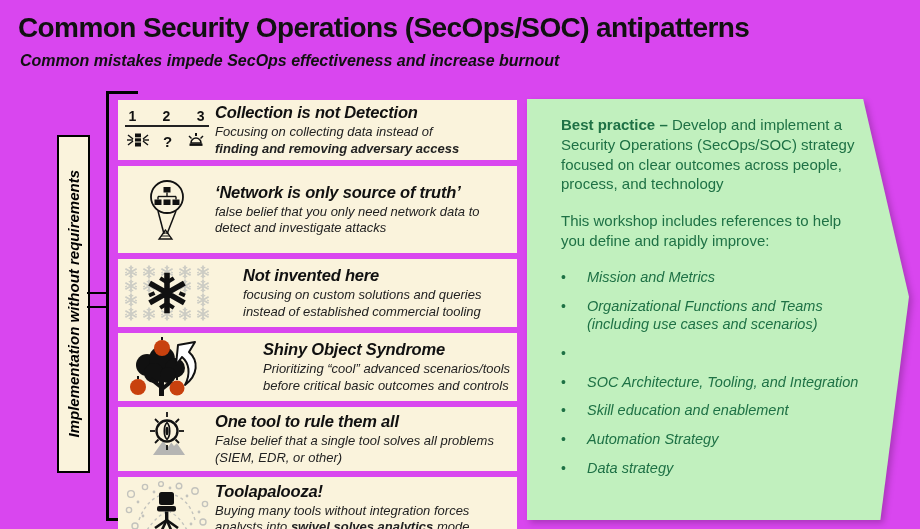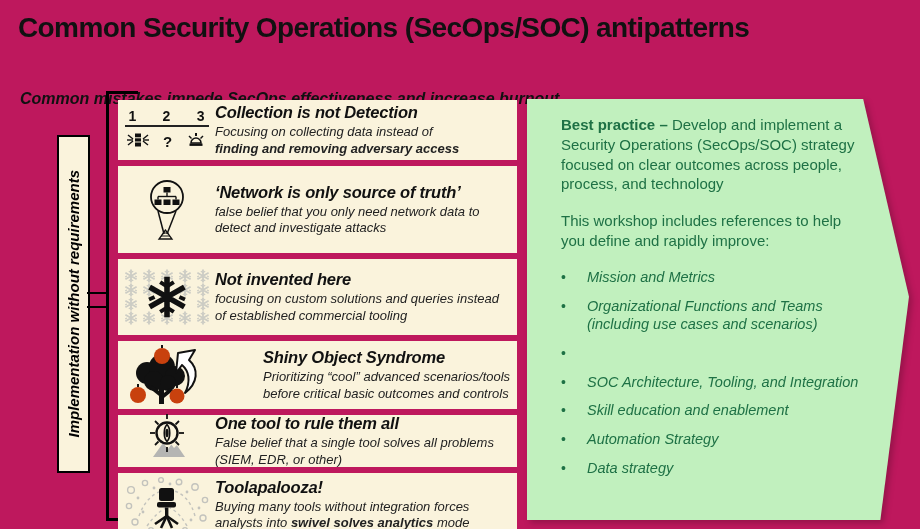--- a/index.html
+++ b/index.html
@@ -1,44 +1,44 @@
 <!DOCTYPE html>
 <html><head>
 <meta charset="utf-8">
 <style>
   html,body{margin:0;padding:0;background:#ffffff;}
-  .slide{position:relative;width:920px;height:529px;background:#be185d;overflow:hidden;
+  .slide{position:relative;width:920px;height:529px;background:#d946ef;overflow:hidden;
          font-family:"Liberation Sans",sans-serif;color:#1c1c1c;}
 
   
   .title{position:absolute;left:18px;top:12px;font-size:28px;font-weight:700;
          letter-spacing:-0.6px;color:#111;white-space:nowrap;}
   .subtitle{position:absolute;left:20px;top:52px;font-size:16px;font-weight:700;
-            font-style:italic;color:#111;white-space:nowrap;margin-top:38px;}
+            font-style:italic;color:#111;white-space:nowrap;}
 
   
   .v-label{position:absolute;left:57px;top:135px;width:33px;height:338px;
            background:#faf3dc;border:2px solid #000;box-sizing:border-box;
            display:flex;align-items:center;justify-content:center;}
   .v-label span{writing-mode:vertical-rl;transform:rotate(180deg);
            font-size:15px;font-weight:700;font-style:italic;white-space:nowrap;color:#000;}
   .bk{position:absolute;background:#000;}
   .bk-v{left:106px;top:91px;width:3px;height:430px;}
   .bk-top{left:106px;top:91px;width:32px;height:3px;}
   .bk-bot{left:106px;top:518px;width:36px;height:3px;}
   .bk-c1{left:87px;top:292px;width:21px;height:2px;}
   .bk-c2{left:87px;top:306px;width:21px;height:2px;}
 
   
   .rows{position:absolute;left:118px;top:100px;width:399px;display:flex;
         flex-direction:column;}
   .row{background:#faf3dc;display:flex;align-items:center;}
   .row + .row{margin-top:6px;}
-  .r1{height:60px;}.r2{height:87px;}.r3{height:76px;}.r4{height:68px;gap:48px;}
-  .r5{height:52px;}.r6{height:63px;}
+  .r1{height:60px;}.r2{height:87px;}.r3{height:68px;gap:28px;}.r4{height:68px;gap:48px;}
+  .r5{height:64px;}.r6{height:63px;}
   .icon-box{width:97px;flex:0 0 97px;display:flex;align-items:center;justify-content:center;}
   .row-text{flex:1;padding-right:6px;}
   .row-title{font-size:16.5px;font-weight:700;font-style:italic;color:#111;
              margin-bottom:2px;letter-spacing:-0.2px;}
   .row-body{font-size:13px;font-style:italic;color:#222;line-height:1.24;}
   .row-body .b{font-weight:700;}
   .row-body .nl{display:block;}
 
   
   .icon-123{display:flex;flex-direction:column;align-items:center;}

